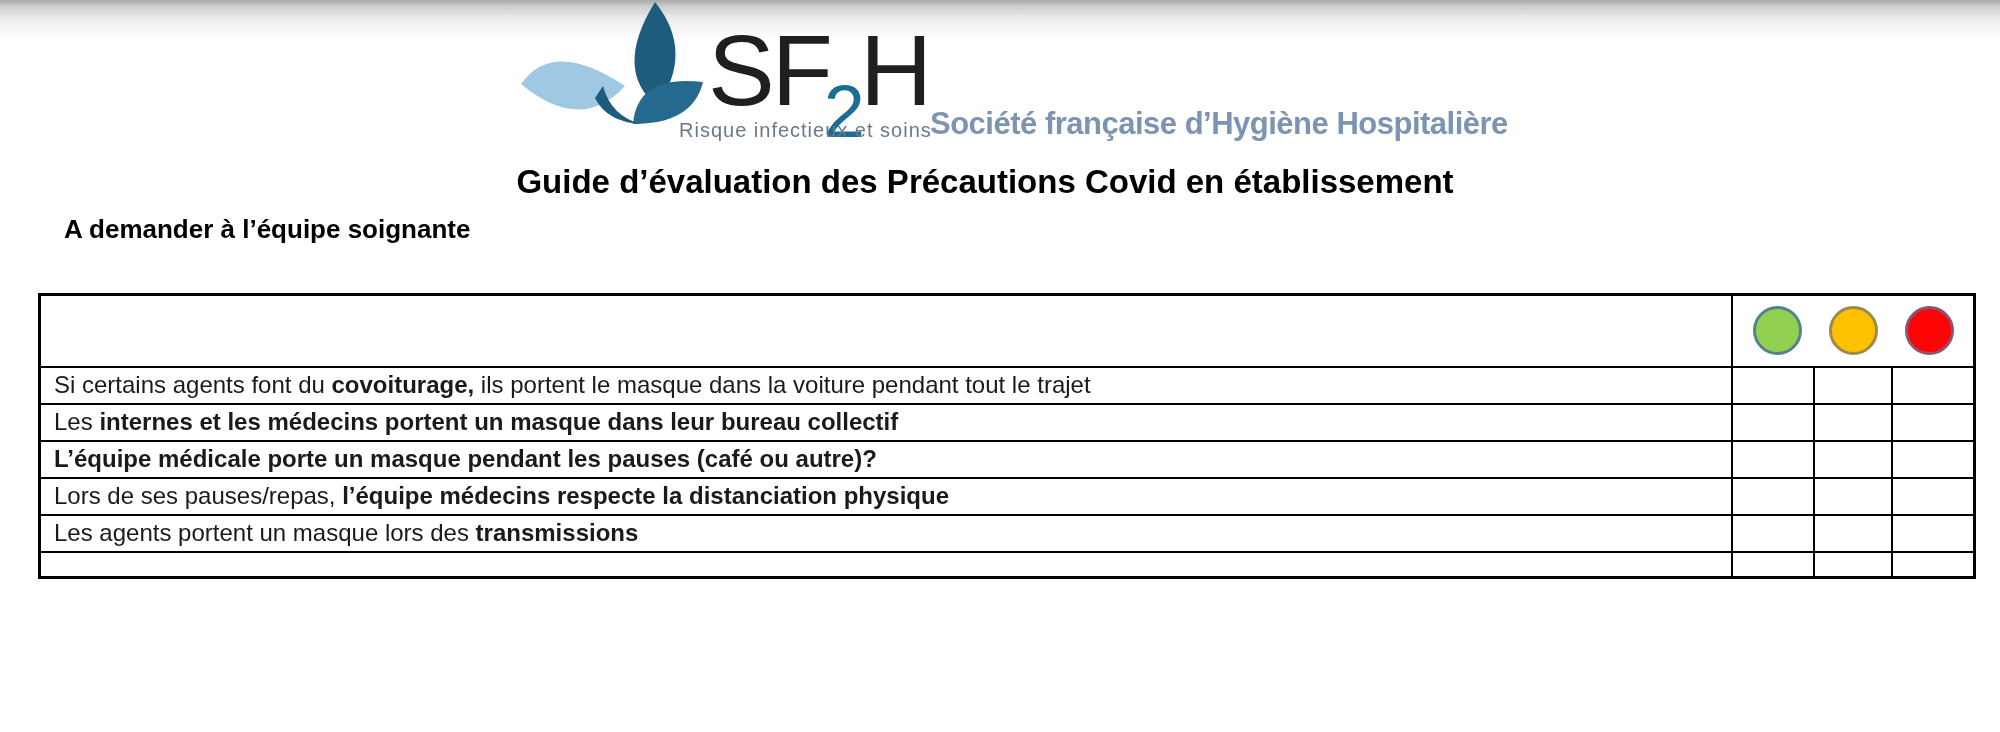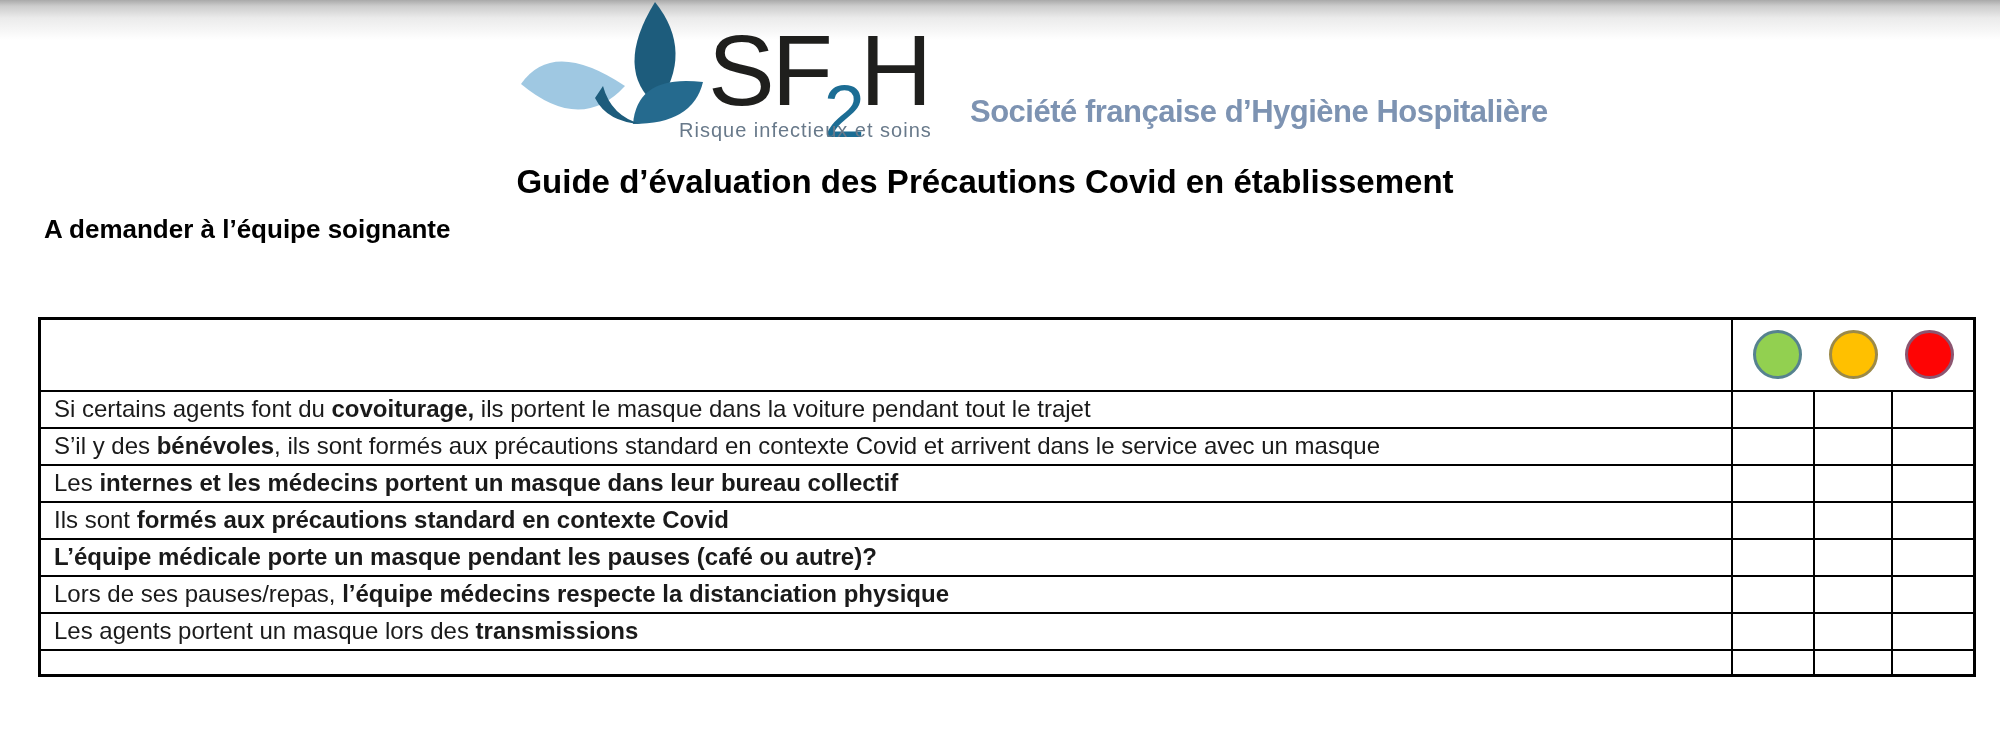--- a/index.html
+++ b/index.html
@@ -23,39 +23,38 @@
   }
   .sf2h .two {
     font-size: 74px; position: relative; top: 32px;
     margin-left: -6px; margin-right: -2px; color: #1c6d94;
   }
   .tagline {
     position: absolute; left: 645px; top: 119px;
     font-size: 20px; letter-spacing: 1px; color: #68798a; white-space: nowrap; margin-left: 34px;
   }
   .org-name {
-    position: absolute; left: 930px; top: 94px;
+    position: absolute; left: 930px; top: 106px;
     font-size: 31px; font-weight: bold; letter-spacing: -0.5px;
-    color: #7d93b2; white-space: nowrap; margin-left: 40px;
+    color: #7d93b2; white-space: nowrap;
   }
   
   .doc-title {
     position: absolute; left: -15px; top: 163px; width: 2000px;
     text-align: center; font-size: 33px; font-weight: bold; color: #000;
   }
   .section-heading {
-    position: absolute; left: 44px; top: 214px;
+    position: absolute; left: 64px; top: 214px;
     font-size: 26px; font-weight: bold; color: #000;
   }
   
   table.eval {
     position: absolute; left: 38px; top: 293px;
     border-collapse: collapse; table-layout: fixed; width: 1938px;
     border: 3px solid #000;
-    margin-top: 24px;
   }
   table.eval td { border: 2px solid #000; background: #fff; }
   tr.header-row td { height: 72px; }
   td.lights-cell { padding: 0 6px; }
   .lights-wrap { display: flex; justify-content: space-around; align-items: center; }
   .circle { width: 49px; height: 49px; border-radius: 50%; border: 3px solid #5b7488; }
   tbody td { height: 37px; }
   td.q {
     padding: 0 8px 0 13px; font-size: 24px; line-height: 1.05;
     white-space: nowrap; overflow: hidden; vertical-align: middle; color: #1a1a1a;
@@ -105,33 +104,21 @@
     </tr>
   </thead>
   <tbody>
       <tr>
         <td class="q"><span>Si certains agents font du </span><b>covoiturage,</b><span> ils portent le masque dans la voiture pendant tout le trajet</span></td>
         <td></td>
         <td></td>
         <td></td>
       </tr>
       <tr>
-        <td class="q"><span>S’il y des </span><b>bénévoles</b><span>, ils sont formés aux précautions standard en contexte Covid et arrivent dans le service avec un masque</span></td>
-        <td></td>
-        <td></td>
-        <td></td>
-      </tr>
-      <tr>
         <td class="q"><span>Les </span><b>internes et les médecins portent un masque dans leur bureau collectif</b></td>
-        <td></td>
-        <td></td>
-        <td></td>
-      </tr>
-      <tr>
-        <td class="q"><span>Ils sont </span><b>formés aux précautions standard en contexte Covid</b></td>
         <td></td>
         <td></td>
         <td></td>
       </tr>
       <tr>
         <td class="q"><b>L’équipe médicale porte un masque pendant les pauses (café ou autre)?</b></td>
         <td></td>
         <td></td>
         <td></td>
       </tr>

